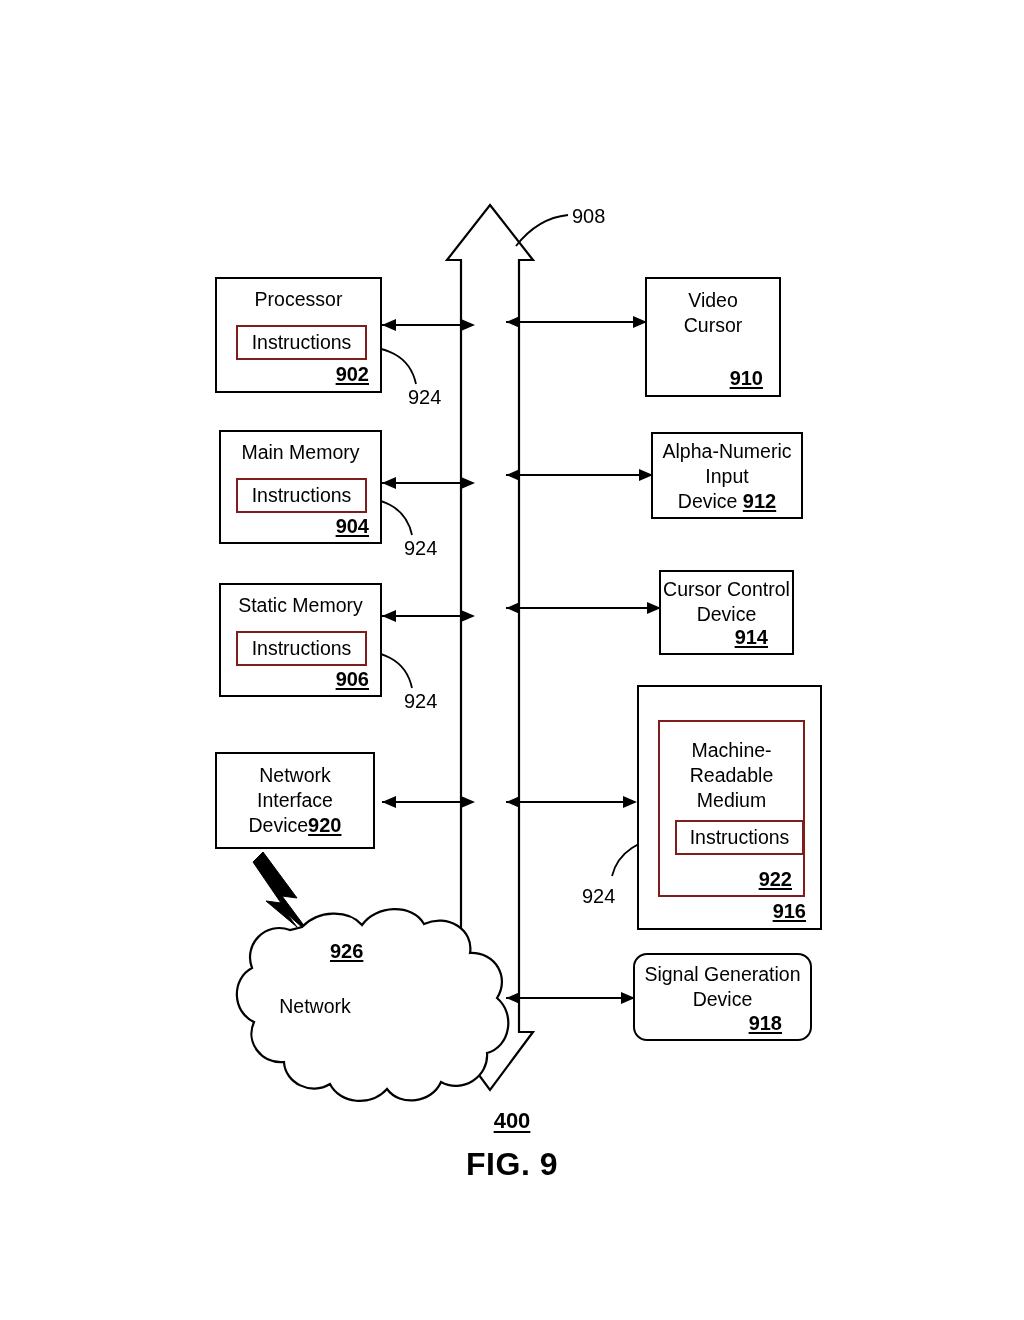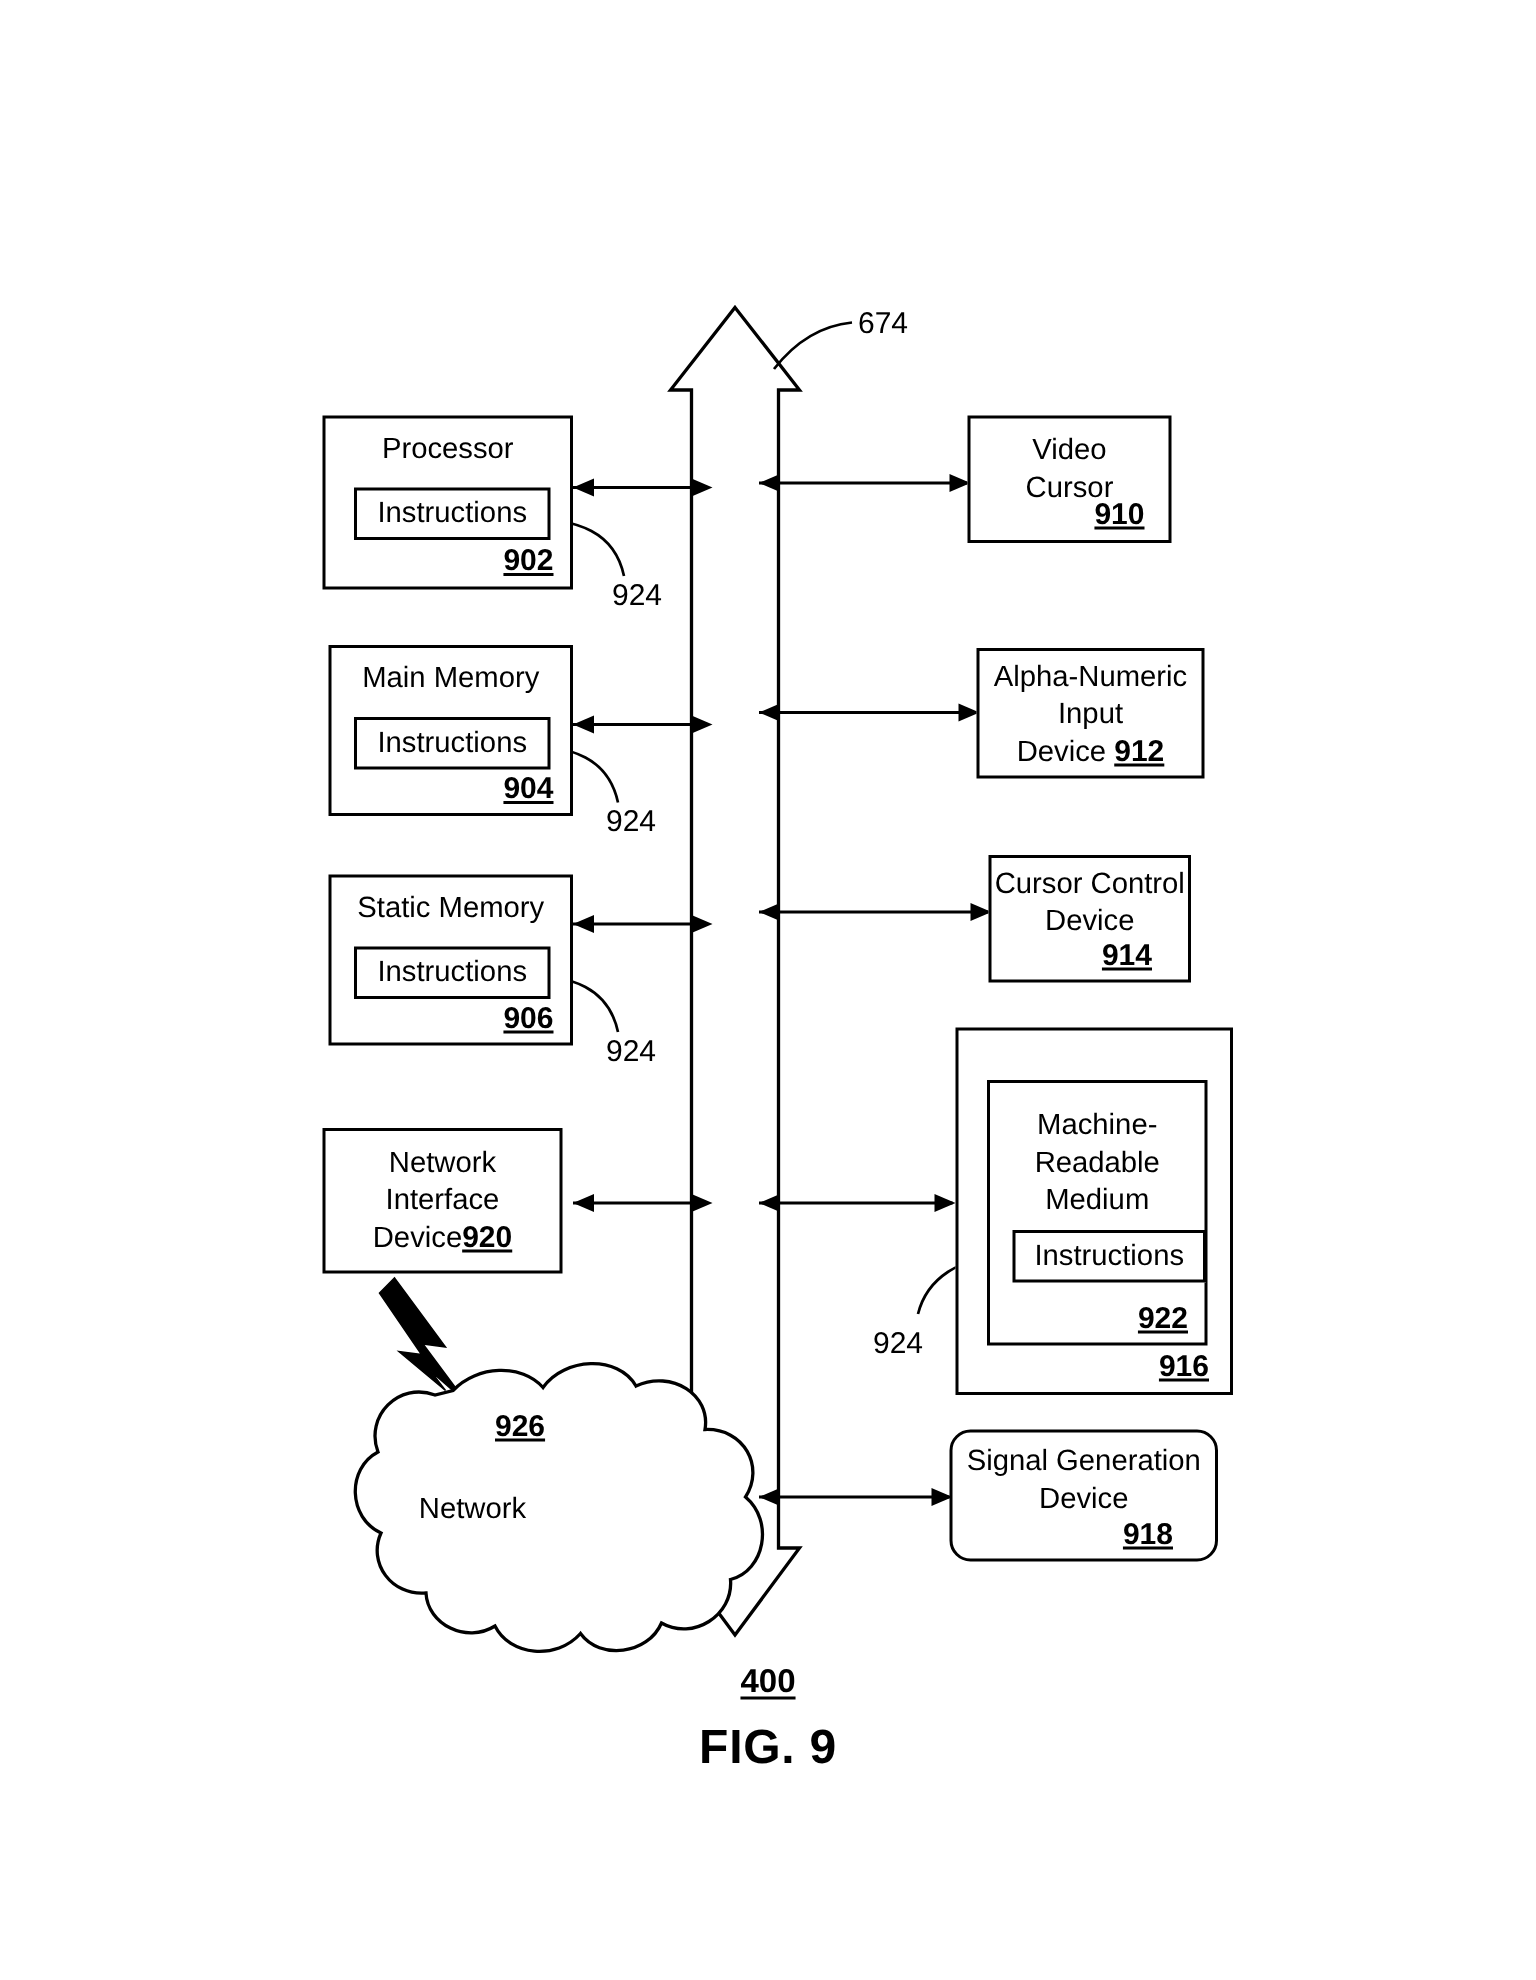--- a/index.html
+++ b/index.html
@@ -48,21 +48,21 @@
 
   
   .box {
     position: absolute;
     border: 2px solid #000000;
     background: #ffffff;
     box-sizing: border-box;
   }
   .box-inner {
     position: absolute;
-    border: 2px solid #000000;
+    border: 2px solid #7f1d1d;
     background: #ffffff;
     box-sizing: border-box;
     display: flex;
     align-items: center;
     justify-content: center;
   }
   .title {
     position: absolute;
     left: 0;
     right: 0;
@@ -240,21 +240,21 @@
     <div class="title" style="top:9px;">Network</div>
     <div class="title" style="top:34px;">Interface</div>
     <div class="title" style="top:59px;">
       <span>Device</span><span class="refnum-inline">920</span>
     </div>
   </div>
 
   <div id="cloud-ref">926</div>
   <div id="cloud-label">Network</div>
 
-  <div class="box" style="left:645px; top:277px; width:136px; height:85px;">
+  <div class="box" style="left:645px; top:277px; width:136px; height:120px;">
     <div class="title" style="top:9px;">Video</div>
     <div class="title" style="top:34px;">Cursor</div>
     <div class="refnum" style="right:16px; bottom:5px;">910</div>
   </div>
 
   <div class="box" style="left:651px; top:432px; width:152px; height:87px;padding-left:15px;">
     <div class="title" style="top:5px;">Alpha-Numeric</div>
     <div class="title" style="top:30px;">Input</div>
     <div class="title" style="top:55px;">
       <span>Device</span>&nbsp;<span class="refnum-inline">912</span>
@@ -281,18 +281,18 @@
     <div class="refnum" style="right:14px; bottom:5px;">916</div>
   </div>
   <div class="leader-num" style="left:582px; top:885px;">924</div>
 
   <div class="box" style="left:633px; top:953px; width:179px; height:88px;border-radius:14px;">
     <div class="title" style="top:7px;">Signal Generation</div>
     <div class="title" style="top:32px;">Device</div>
     <div class="refnum" style="right:28px; bottom:4px;">918</div>
   </div>
 
-  <div class="leader-num" style="left:572px; top:205px;">674</div>
+  <div class="leader-num" style="left:572px; top:205px;">908</div>
 
   <div id="fig-ref">400</div>
   <div id="fig-caption">FIG. 9</div>
 
 </div>
 
 </body></html>

